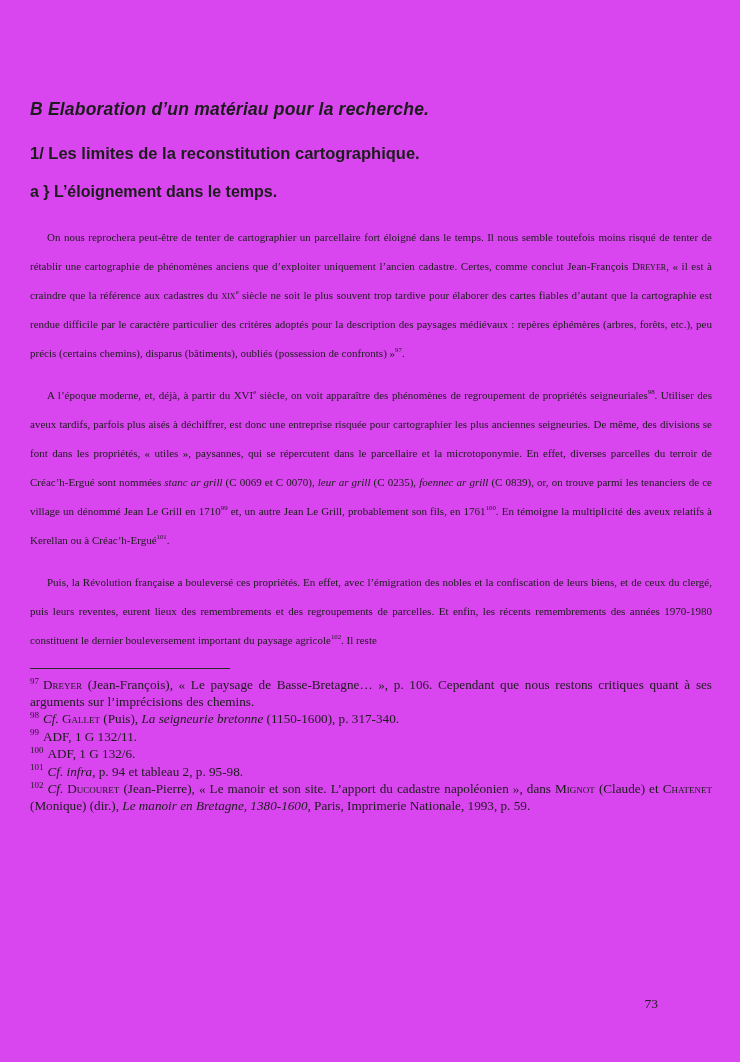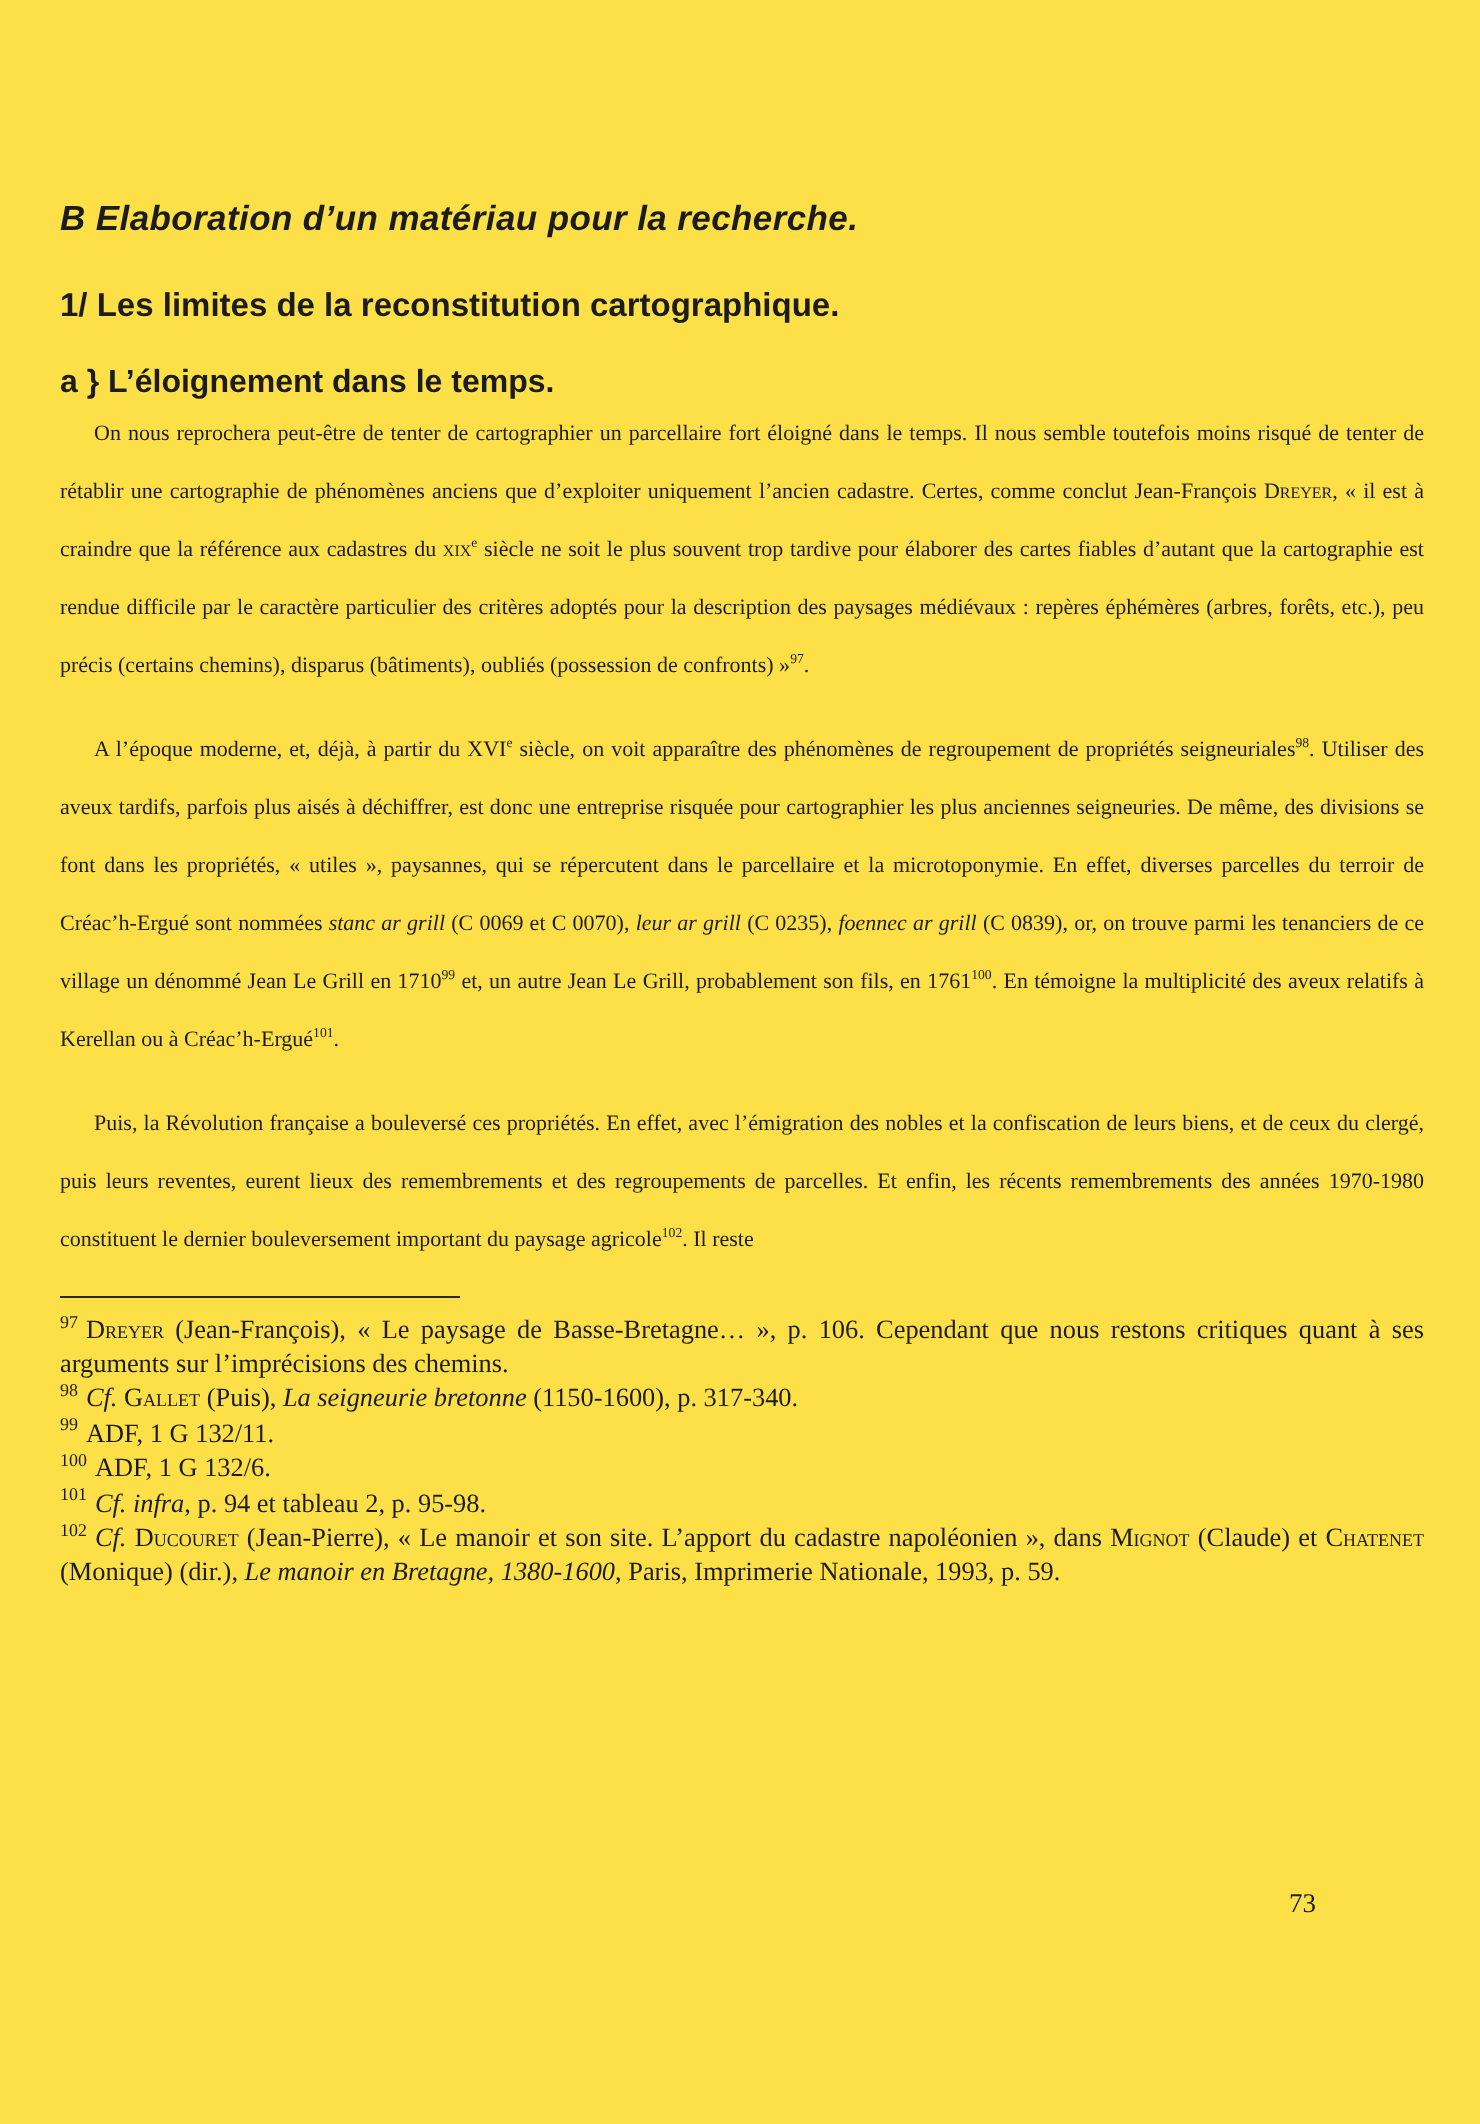--- a/index.html
+++ b/index.html
@@ -5,21 +5,21 @@
   html, body {
     margin: 0;
     padding: 0;
     background: #ffffff;
   }
   .page {
     position: relative;
     width: 740px;
     height: 1062px;
     box-sizing: border-box;
-    background: #fde047;
+    background: #d946ef;
     padding: 99px 28px 0 30px;
     color: #1c1c1c;
     overflow: hidden;
   }
   .h-section {
     font-family: "Liberation Sans", sans-serif;
     font-size: 17.5px;
     font-weight: bold;
     font-style: italic;
     margin: 0 0 24px 0;
@@ -28,21 +28,21 @@
   .h-subsection {
     font-family: "Liberation Sans", sans-serif;
     font-size: 16.5px;
     font-weight: bold;
     margin: 0 0 20px 0;
   }
   .h-subsubsection {
     font-family: "Liberation Sans", sans-serif;
     font-size: 16px;
     font-weight: bold;
-    margin: 0 0 2px 0;
+    margin: 0 0 22px 0;
   }
   .body-para {
     font-family: "Liberation Serif", serif;
     font-size: 11px;
     line-height: 29px;
     text-align: justify;
     text-indent: 17px;
     margin: 0 0 13px 0;
   }
   .footnote-rule {
@@ -68,21 +68,21 @@
   }
   .seg.italic { font-style: italic; }
   .seg.smallcaps { font-variant: small-caps; }
   .seg.sup {
     vertical-align: super;
     font-size: 0.62em;
     line-height: 0;
   }
   .page-number {
     position: absolute;
-    top: 944px;
+    top: 996px;
     right: 82px;
     font-family: "Liberation Serif", serif;
     font-size: 13.5px;
   }
 </style>
 </head>
 <body>
 
 <div class="page">
 

